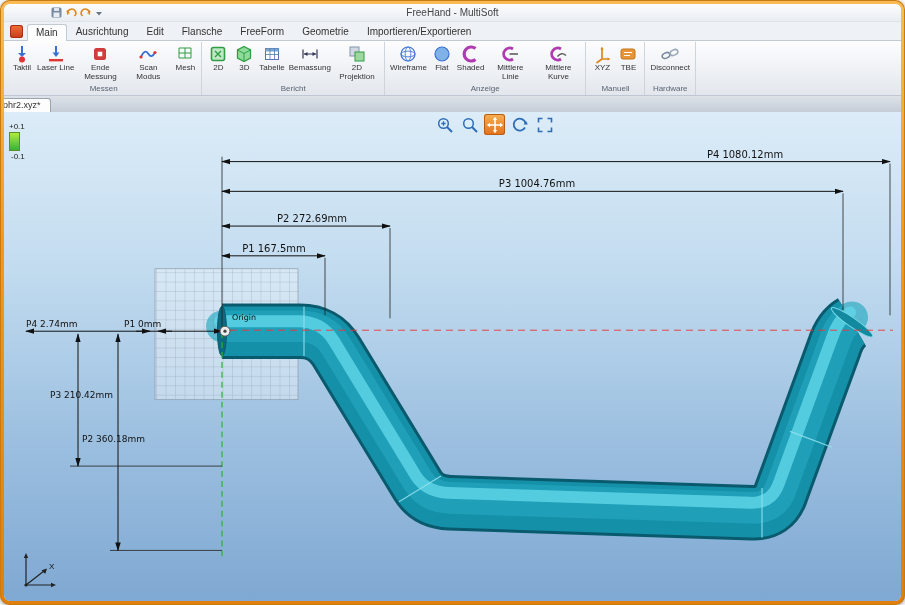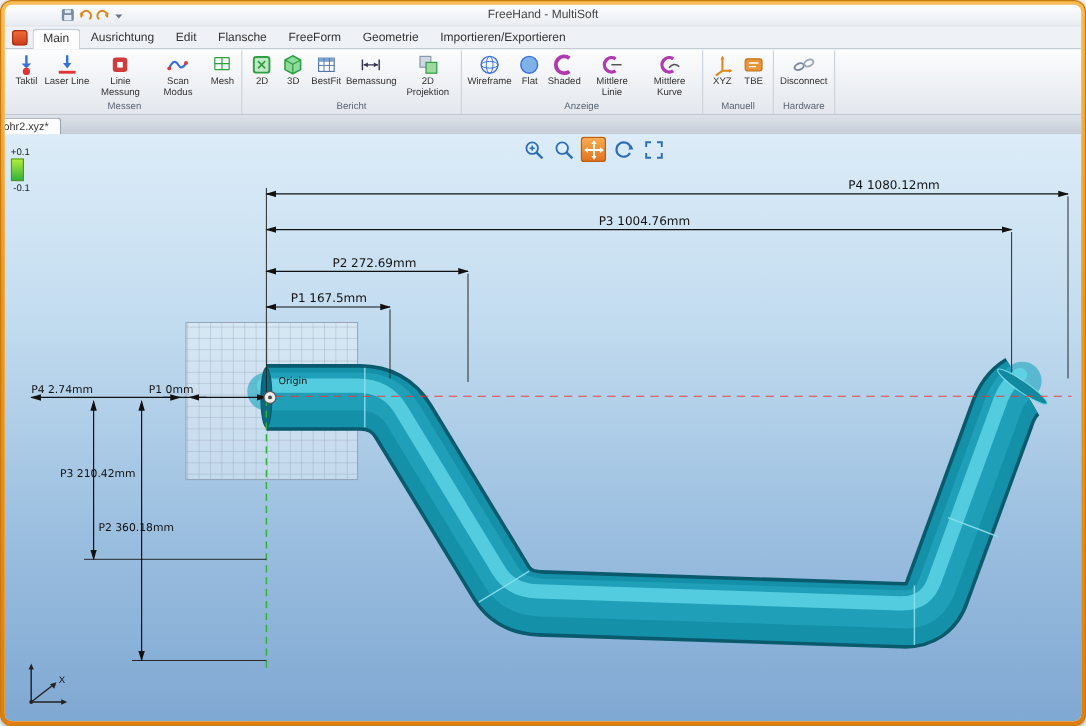--- a/index.html
+++ b/index.html
@@ -201,21 +201,21 @@
               </span>
             <span>Laser Line</span>
           </div>
           <div class="rbtn">
             <span class="ric">
                 <svg width="20" height="20" viewBox="0 0 20 20">
                   <rect x="4" y="4" width="12" height="12" rx="2.5" fill="#d23b3b"></rect>
                   <rect x="7.7" y="7.7" width="4.6" height="4.6" fill="#fff"></rect>
                 </svg>
               </span>
-            <span>Linie Messung</span>
+            <span>Ende Messung</span>
           </div>
           <div class="rbtn">
             <span class="ric">
                 <svg width="20" height="20" viewBox="0 0 20 20">
                   <path d="M3 13 Q7 4 10.5 10 Q13.5 15 17 8.5" stroke="#3a6fd8" stroke-width="1.8" fill="none"></path>
                   <circle cx="3" cy="13" r="1.6" fill="#e03535"></circle>
                   <circle cx="17" cy="8.5" r="1.6" fill="#e03535"></circle>
                 </svg>
               </span>
             <span>Scan Modus</span>
@@ -257,21 +257,21 @@
             <span>3D</span>
           </div>
           <div class="rbtn">
             <span class="ric">
                 <svg width="20" height="20" viewBox="0 0 20 20">
                   <rect x="3.5" y="4.5" width="13" height="11" fill="#fff" stroke="#5577aa"></rect>
                   <rect x="3.5" y="4.5" width="13" height="3" fill="#7fa3d0"></rect>
                   <path d="M3.5 10.5 H16.5 M8 4.5 V15.5 M12.5 4.5 V15.5" stroke="#5577aa" stroke-width="0.8"></path>
                 </svg>
               </span>
-            <span>BestFit</span>
+            <span>Tabelle</span>
           </div>
           <div class="rbtn">
             <span class="ric">
                 <svg width="20" height="20" viewBox="0 0 20 20">
                   <path d="M3 5.5 V14.5 M17 5.5 V14.5" stroke="#335" stroke-width="1.2"></path>
                   <path d="M4 10 H16" stroke="#335" stroke-width="1"></path>
                   <path d="M4 10 L7.5 8 V12 Z" fill="#335"></path>
                   <path d="M16 10 L12.5 8 V12 Z" fill="#335"></path>
                 </svg>
               </span>

